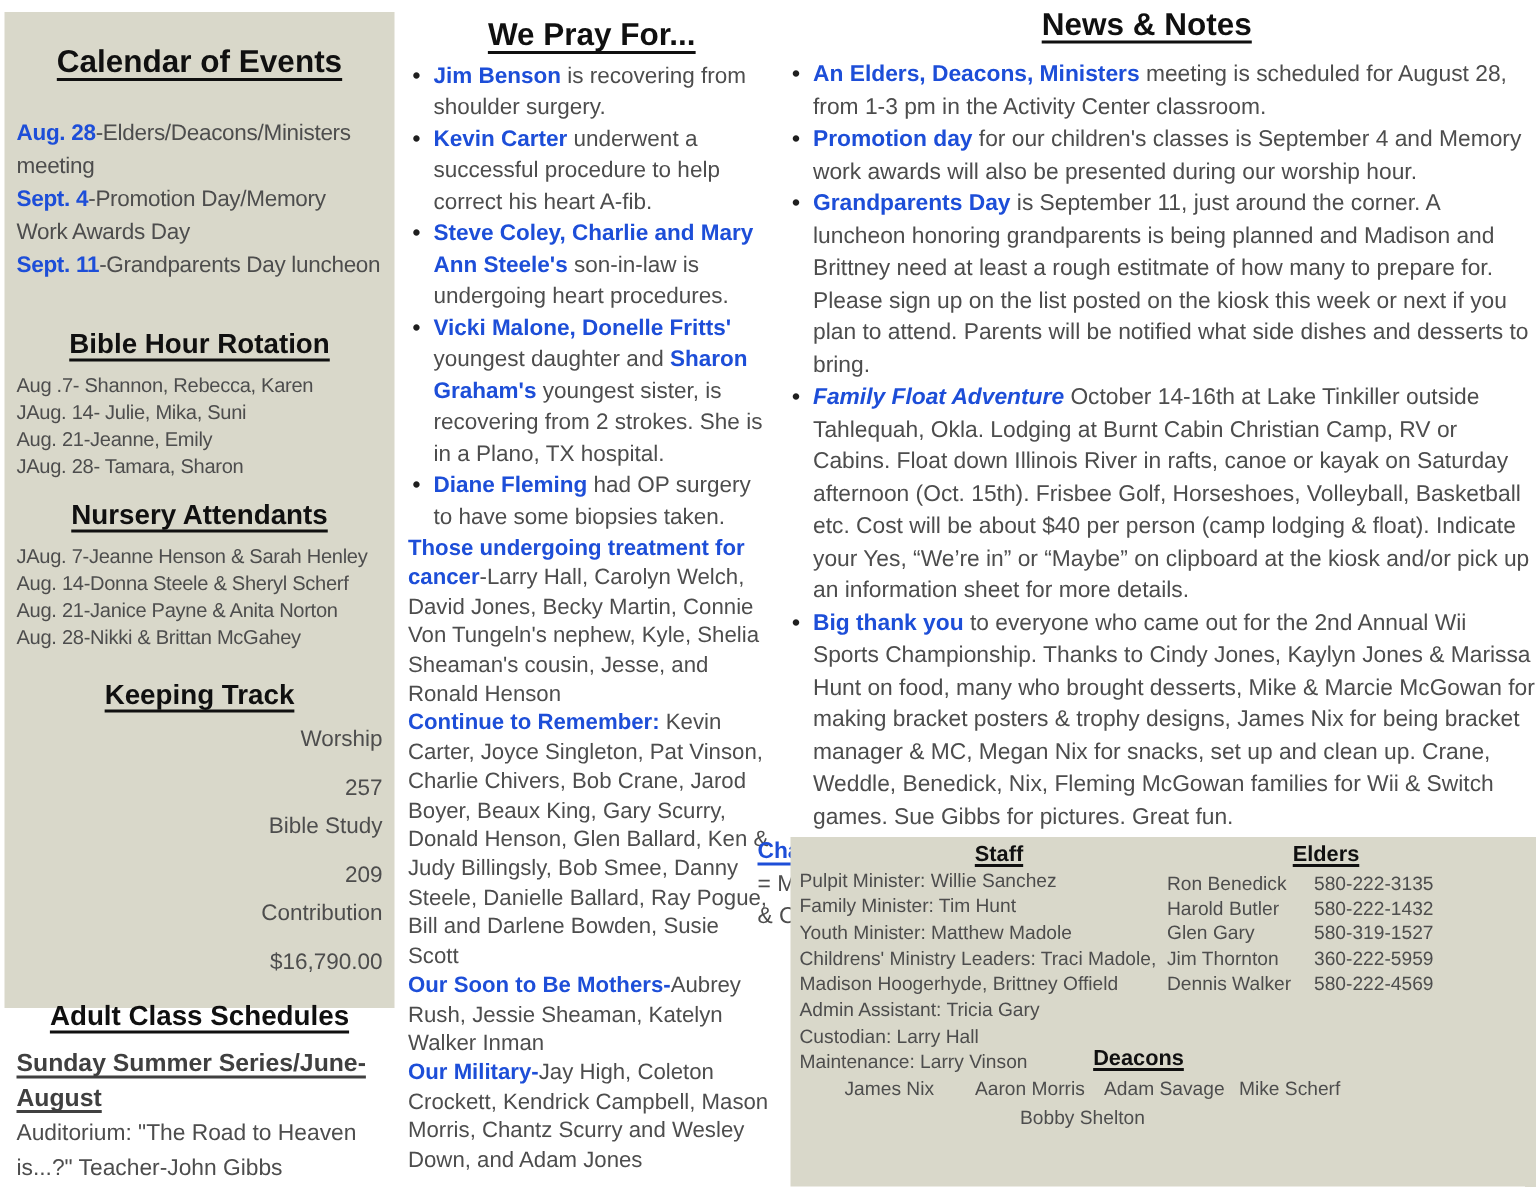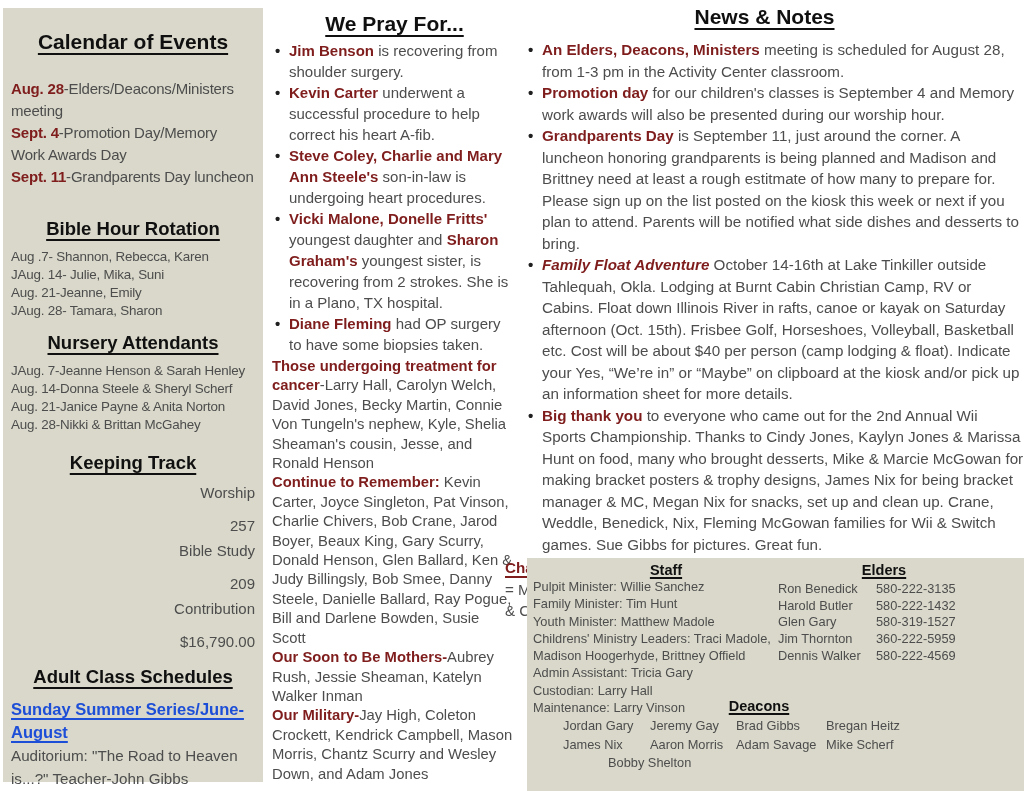--- a/index.html
+++ b/index.html
@@ -2,48 +2,48 @@
 <html><head>
 <meta charset="utf-8">
 <style>
   * { margin:0; padding:0; box-sizing:border-box; }
   html,body { background:#ffffff; }
   body {
     width:1024px; height:791px; position:relative; overflow:hidden;
     font-family:"Liberation Sans","DejaVu Sans",sans-serif;
     color:#4d4d4d;
   }
-  .b { font-weight:700; color:#7f1d1d; }
+  .b { font-weight:700; color:#1d4ed8; }
   .i { font-style:italic; }
   .u { text-decoration:underline; text-decoration-thickness:2px; text-underline-offset:3px; }
 
   h1.sec, h2.sec, h3.sec, .dir-title {
     color:#101010; font-weight:700; text-align:center;
     text-decoration:underline; text-decoration-thickness:2px; text-underline-offset:4px;
   }
 
   
   .left-panel {
-    position:absolute; left:3px; top:8px; width:260px; height:774px;
+    position:absolute; left:3px; top:8px; width:260px; height:664px;
     background:var(--panel,#d9d8ca); padding:10px 8px;
   }
   .left-panel h1.sec { font-size:21px; margin-top:12px; }
   .left-panel h2.sec { font-size:18.5px; }
   .cal-events { margin-top:24px; font-size:15px; line-height:22px; letter-spacing:-0.2px; }
   .h-bible   { margin-top:30px; }
   .small-lines { margin-top:8px; font-size:13.4px; line-height:18px; letter-spacing:-0.2px; }
   .h-nursery { margin-top:12px; }
   .h-keeping { margin-top:18px; }
   .kt { margin-top:6px; font-size:15px; }
   .kt-row { display:flex; align-items:flex-end; line-height:25px;flex-direction:column; }
   .kt-leader { flex:1; border-bottom:2px dotted #5d5d5d; margin:0 2px 6px; }
   .h-adult { margin-top:12px; }
   .adult-sections h3 {
     font-size:16.5px; line-height:23px; margin-top:10px;
-    color:#1d4ed8; font-weight:700;
+    color:#404040; font-weight:700;
     text-decoration:underline; text-decoration-thickness:2px; text-underline-offset:3px;
   }
   .adult-sections p { font-size:15.2px; line-height:23px; }
 
   
   .mid-col { position:absolute; left:272px; top:0; width:245px; padding-top:12px; }
   .mid-col h1.sec { font-size:21px; }
   .plist { list-style:none; margin-top:4px; }
   .plist li { position:relative; padding-left:17px; font-size:15px; line-height:21px; }
   .plist li::before { content:"\2022"; position:absolute; left:3px; color:#1f1f1f; font-weight:700; }
@@ -66,21 +66,21 @@
   .dir-title { font-size:14.5px; text-decoration-thickness:1.5px; text-underline-offset:2px; }
   .staff { position:absolute; left:6px; top:4px; width:266px; }
   .staff-lines { margin-top:0; font-size:12.8px; line-height:17.3px; }
   .elders { position:absolute; left:251px; top:4px; width:212px; }
   .elder-rows { margin-top:3px; }
   .elder-row { display:flex; font-size:12.8px; line-height:16.7px; }
   .elder-name { width:98px; flex-shrink:0; }
   .deacons { position:absolute; left:36px; top:140px; width:392px; }
   .deacon-rows { margin-top:3px; }
   .deacon-row { display:grid; grid-template-columns:87px 86px 90px auto; font-size:12.8px; line-height:18.5px; }
-  .deacon-row.single { display:block; margin-left:45px; }
+  .deacon-row.single { display:block; margin-left:117px; }
 </style>
 </head>
 <body style="--panel: #d9d8ca;">
 
 <aside class="left-panel">
   <h1 class="sec">Calendar of Events</h1>
   <div class="cal-events" id="cal-events">
       <div class="cal-line"><span class="b">Aug. 28</span><span>-Elders/Deacons/Ministers meeting</span></div>
       <div class="cal-line"><span class="b">Sept. 4</span><span>-Promotion Day/Memory Work Awards Day</span></div>
       <div class="cal-line"><span class="b">Sept. 11</span><span>-Grandparents Day luncheon</span></div>
@@ -195,26 +195,20 @@
         <div class="elder-row">
           <span class="elder-name">Dennis Walker</span>
           <span class="elder-phone">580-222-4569</span>
         </div>
       </div>
   </div>
   <div class="deacons">
     <div class="dir-title">Deacons</div>
     <div class="deacon-rows" id="deacon-rows">
         <div class="deacon-row">
-          <span>Jordan Gary</span>
-          <span>Jeremy Gay</span>
-          <span>Brad Gibbs</span>
-          <span>Bregan Heitz</span>
-        </div>
-        <div class="deacon-row">
           <span>James Nix</span>
           <span>Aaron Morris</span>
           <span>Adam Savage</span>
           <span>Mike Scherf</span>
         </div>
         <div class="deacon-row single"><span>Bobby Shelton</span></div>
       </div>
   </div>
 </div>
 

